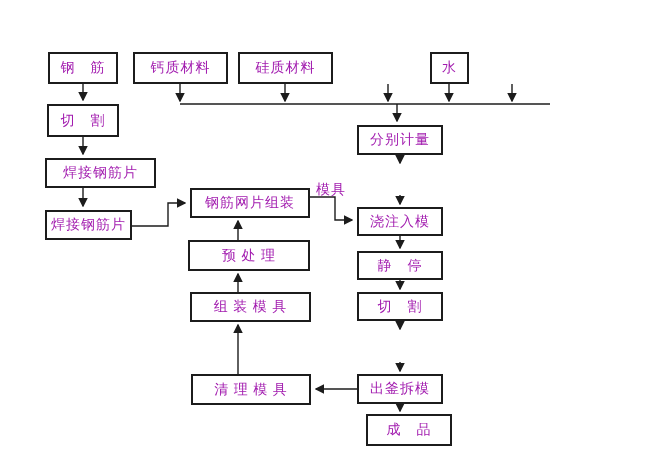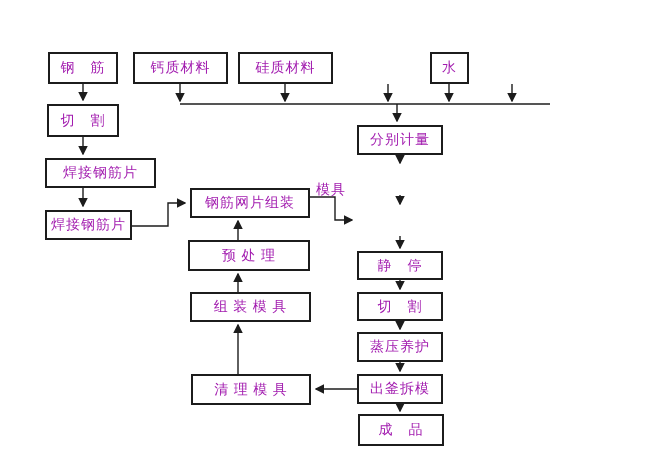--- a/index.html
+++ b/index.html
@@ -97,21 +97,21 @@
   <div class="node" style="left:47px;top:104px;width:72px;height:33px">切　割</div>
   <div class="node" style="left:45px;top:158px;width:111px;height:30px">焊接钢筋片</div>
   <div class="node" style="left:45px;top:210px;width:87px;height:30px">焊接钢筋片</div>
 
   <div class="node" style="left:190px;top:188px;width:120px;height:30px">钢筋网片组装</div>
   <div class="node" style="left:188px;top:240px;width:122px;height:31px">预 处 理</div>
   <div class="node" style="left:190px;top:292px;width:121px;height:30px">组 装 模 具</div>
   <div class="node" style="left:191px;top:374px;width:120px;height:31px">清 理 模 具</div>
 
   <div class="node" style="left:357px;top:125px;width:86px;height:30px">分别计量</div>
+  <div class="node" style="left:357px;top:207px;width:86px;height:29px">浇注入模</div>
   <div class="node" style="left:357px;top:251px;width:86px;height:29px">静　停</div>
   <div class="node" style="left:357px;top:292px;width:86px;height:29px">切　割</div>
-  <div class="node" style="left:357px;top:332px;width:86px;height:30px">蒸压养护</div>
   <div class="node" style="left:357px;top:374px;width:86px;height:30px">出釜拆模</div>
-  <div class="node" style="left:358px;top:414px;width:86px;height:32px">成　品</div>
+  <div class="node" style="left:366px;top:414px;width:86px;height:32px">成　品</div>
 
   <div class="annotation" style="left:316px;top:183px">模具</div>
 
 </div>
 
 </body></html>

